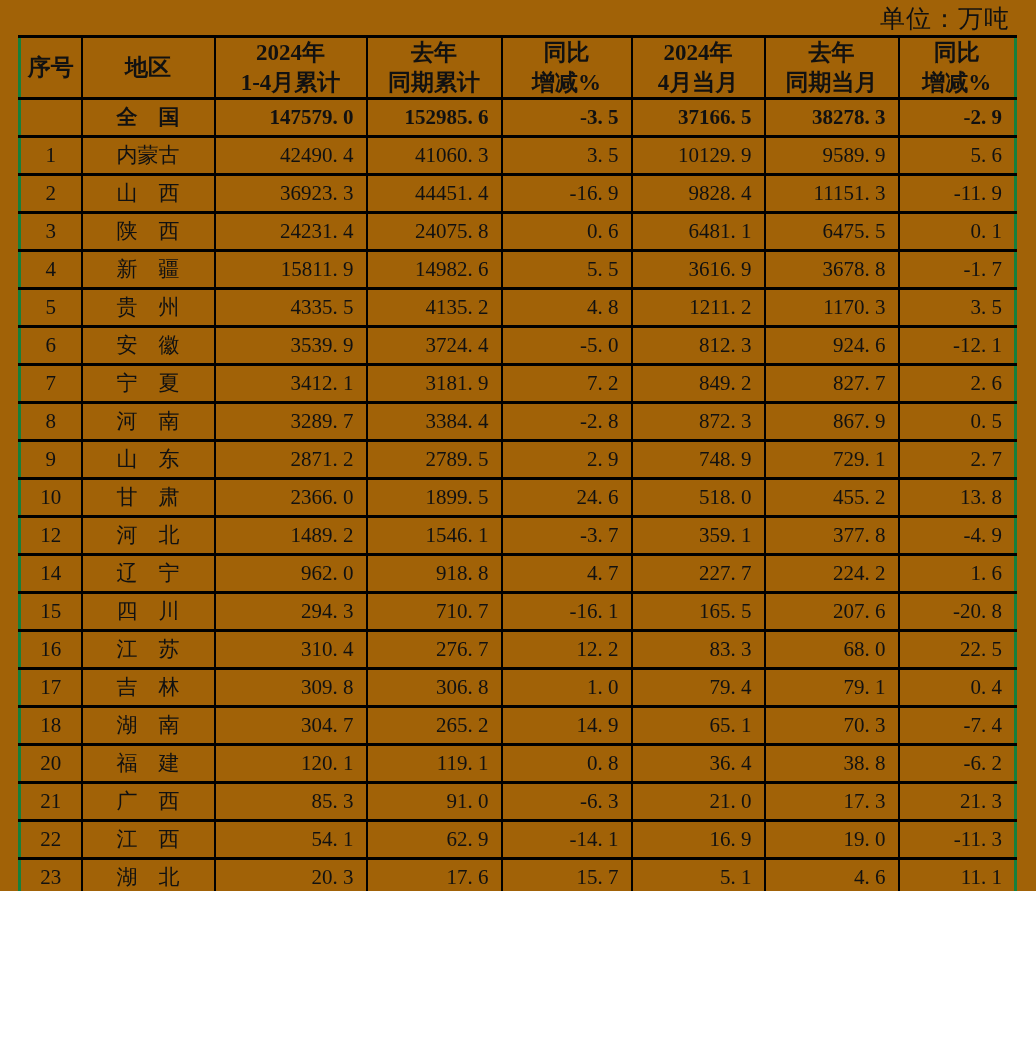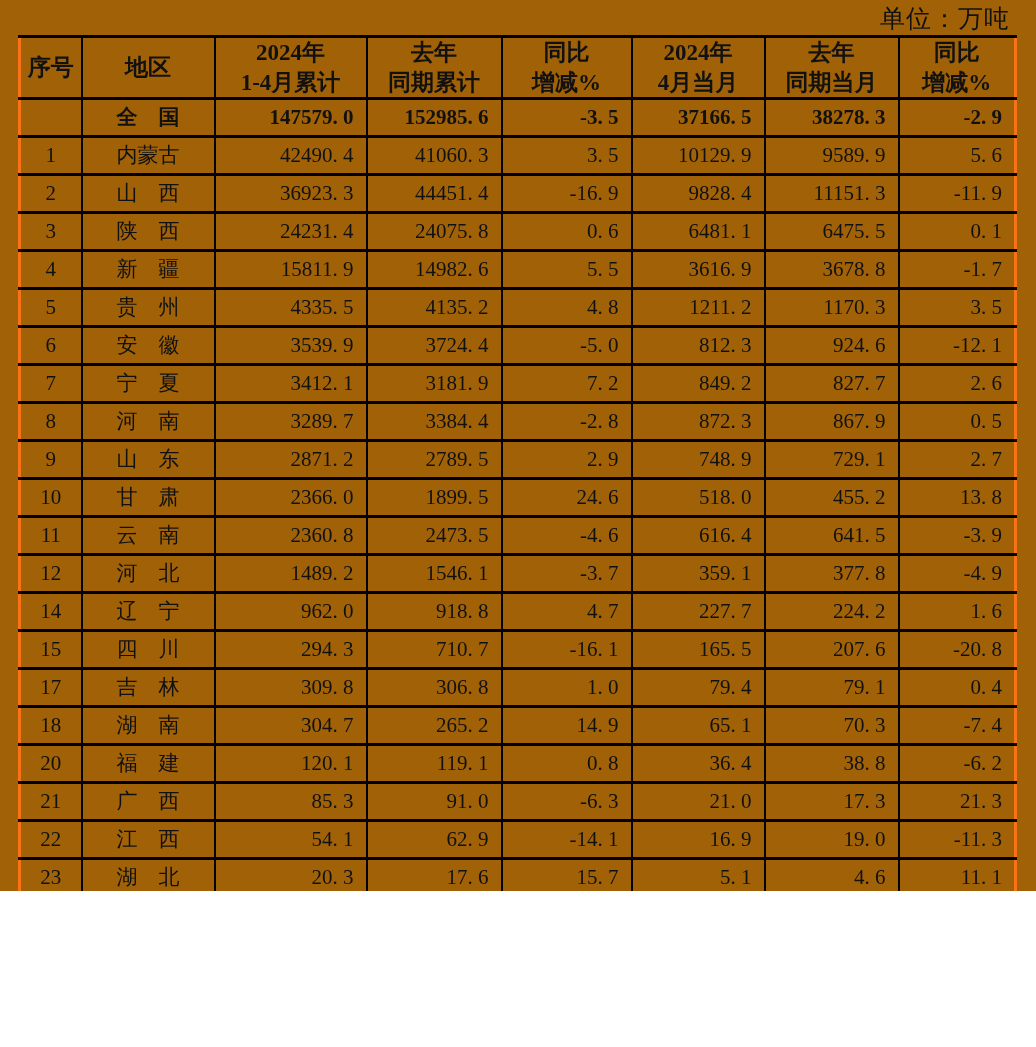--- a/index.html
+++ b/index.html
@@ -24,21 +24,21 @@
     letter-spacing: 1px;
     color: #111;
   }
   table.data-table {
     position: absolute;
     top: 35px;
     left: 18px;
     width: 996px;
     border-collapse: collapse;
     table-layout: fixed;
-    border: 3px solid #f97316;
+    border: 3px solid #15803d;
   }
   col.c1 { width: 62px; }
   col.c2 { width: 133px; }
   col.c3 { width: 152px; }
   col.c4 { width: 135px; }
   col.c5 { width: 130px; }
   col.c6 { width: 133px; }
   col.c7 { width: 134px; }
   col.c8 { width: 117px; }
   th, td {
@@ -239,30 +239,20 @@
     <td class="c-no">10</td>
     <td class="c-region">甘　肃</td>
     <td class="c-num">2366. 0</td>
     <td class="c-num">1899. 5</td>
     <td class="c-num">24. 6</td>
     <td class="c-num">518. 0</td>
     <td class="c-num">455. 2</td>
     <td class="c-num">13. 8</td>
   </tr>
         <tr>
-    <td class="c-no">11</td>
-    <td class="c-region">云　南</td>
-    <td class="c-num">2360. 8</td>
-    <td class="c-num">2473. 5</td>
-    <td class="c-num">-4. 6</td>
-    <td class="c-num">616. 4</td>
-    <td class="c-num">641. 5</td>
-    <td class="c-num">-3. 9</td>
-  </tr>
-        <tr>
     <td class="c-no">12</td>
     <td class="c-region">河　北</td>
     <td class="c-num">1489. 2</td>
     <td class="c-num">1546. 1</td>
     <td class="c-num">-3. 7</td>
     <td class="c-num">359. 1</td>
     <td class="c-num">377. 8</td>
     <td class="c-num">-4. 9</td>
   </tr>
         <tr>
@@ -279,20 +269,30 @@
     <td class="c-no">15</td>
     <td class="c-region">四　川</td>
     <td class="c-num">294. 3</td>
     <td class="c-num">710. 7</td>
     <td class="c-num">-16. 1</td>
     <td class="c-num">165. 5</td>
     <td class="c-num">207. 6</td>
     <td class="c-num">-20. 8</td>
   </tr>
         <tr>
+    <td class="c-no">16</td>
+    <td class="c-region">江　苏</td>
+    <td class="c-num">310. 4</td>
+    <td class="c-num">276. 7</td>
+    <td class="c-num">12. 2</td>
+    <td class="c-num">83. 3</td>
+    <td class="c-num">68. 0</td>
+    <td class="c-num">22. 5</td>
+  </tr>
+        <tr>
     <td class="c-no">17</td>
     <td class="c-region">吉　林</td>
     <td class="c-num">309. 8</td>
     <td class="c-num">306. 8</td>
     <td class="c-num">1. 0</td>
     <td class="c-num">79. 4</td>
     <td class="c-num">79. 1</td>
     <td class="c-num">0. 4</td>
   </tr>
         <tr>

